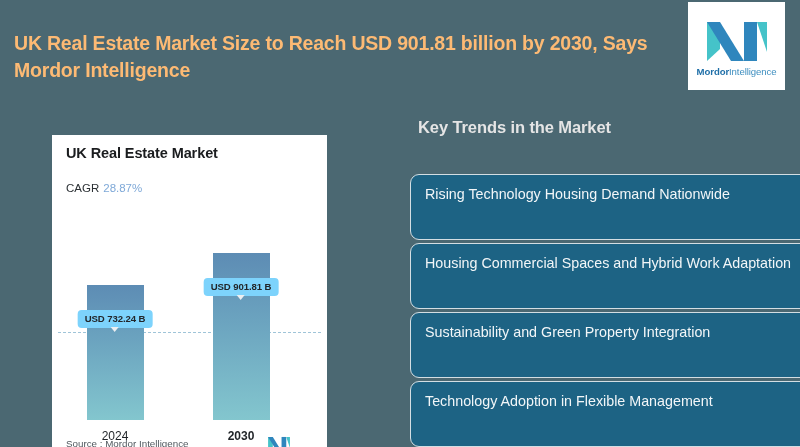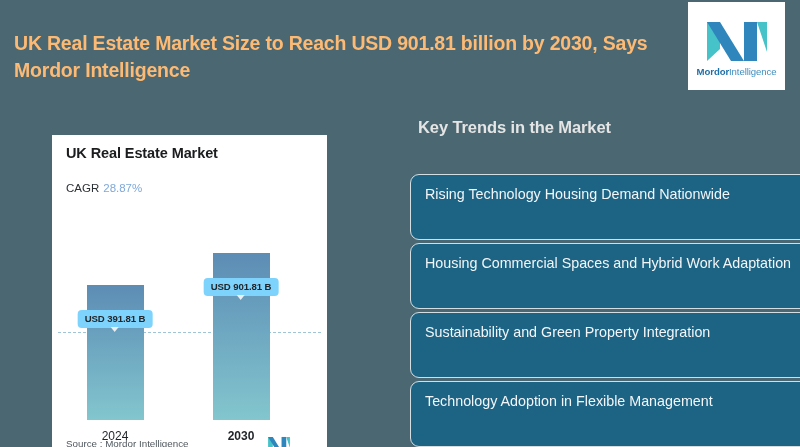--- a/index.html
+++ b/index.html
@@ -208,21 +208,21 @@
     <span>CAGR</span><span class="val">28.87%</span>
   </div>
 
   <div class="plot">
 
     <div class="baseline"></div>
 
     <div class="bar b2025"></div>
     <div class="bar b2030"></div>
 
-    <div class="bar-label lab2025">USD 391.81 B</div>
+    <div class="bar-label lab2025">USD 732.24 B</div>
     <div class="bar-label lab2030">USD 901.81 B</div>
 
     <div class="tick t2025">2024</div>
     <div class="tick t2030">2030</div>
 
     <div class="source">Source :  Mordor Intelligence</div>
 
     <svg class="source-mark" viewBox="0 0 66 42">
       <polygon points="3,42 3,3 16,3 16,30" fill="#45c3c9"></polygon>
       <polygon points="3,3 16,3 40,42 27,42" fill="#2f86bd"></polygon>

